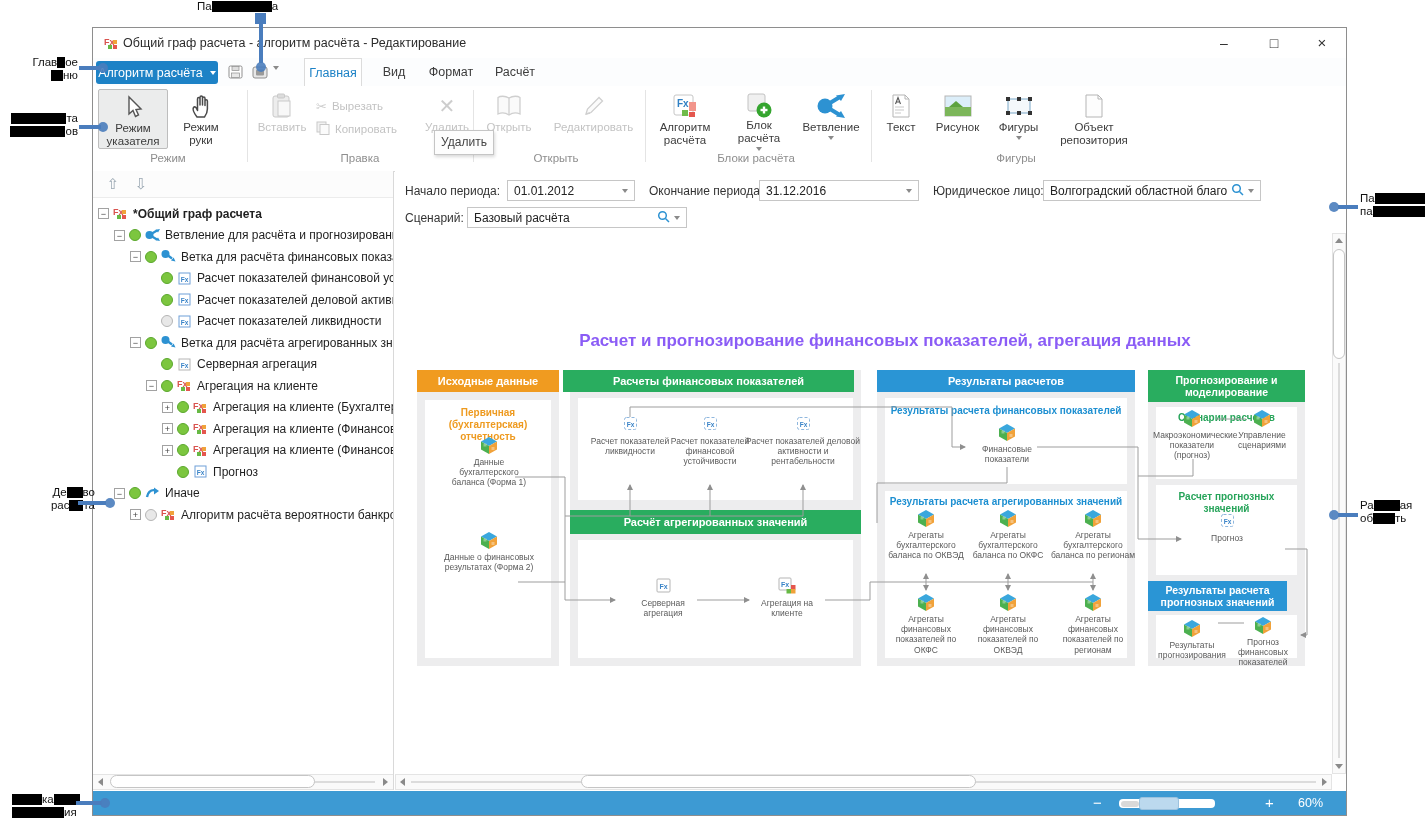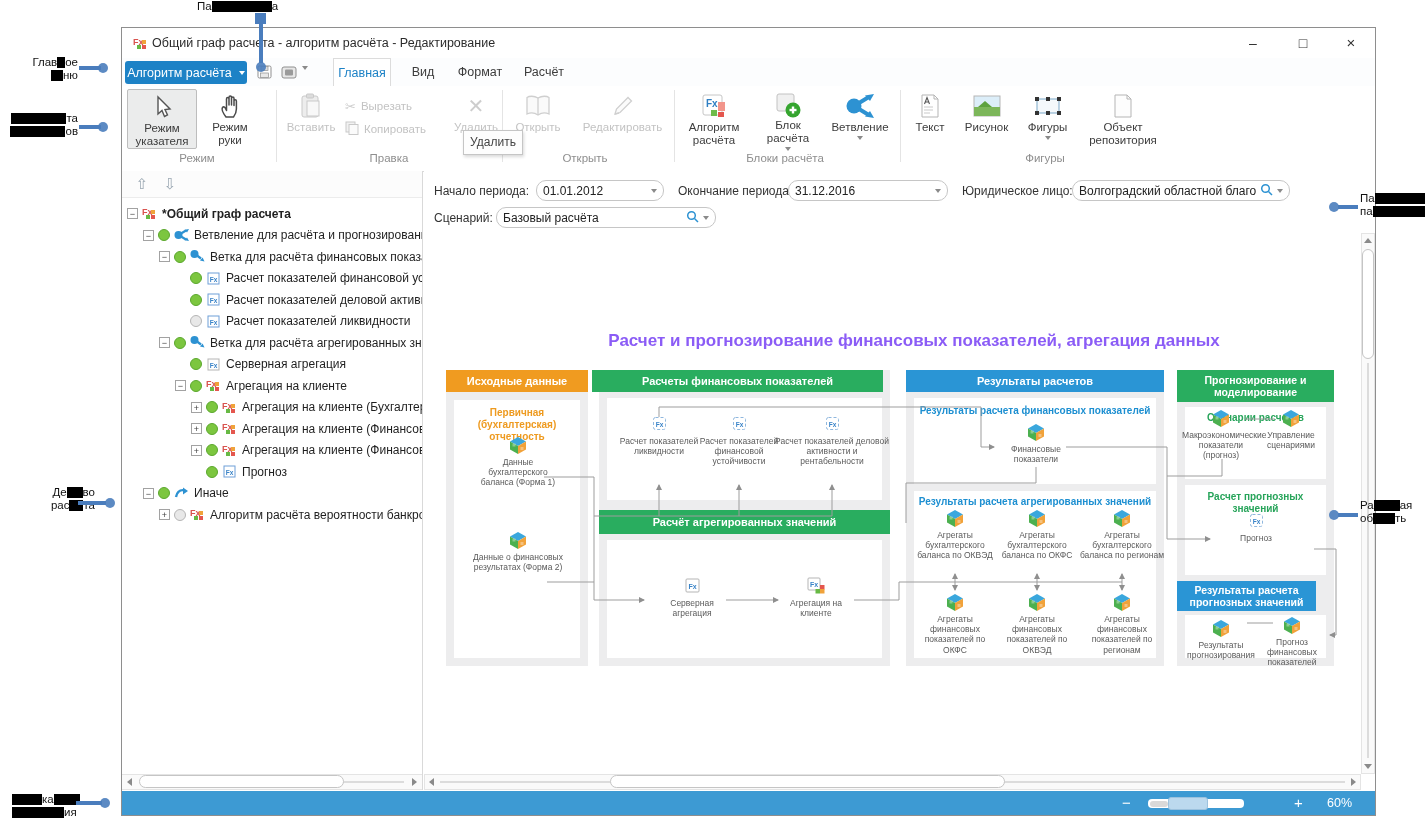--- a/index.html
+++ b/index.html
@@ -1,19 +1,19 @@
 <!DOCTYPE html>
 <html><head>
 <meta charset="utf-8">
 <style>
   html,body{margin:0;padding:0;background:#fff;font-family:"Liberation Sans","DejaVu Sans",sans-serif;}
   #canvas{position:relative;width:1425px;height:818px;overflow:hidden;background:#fff;}
   .abs{position:absolute;}
   
-  #win{left:92px;top:27px;width:1255px;height:789px;background:#fff;border:1px solid #8e8e8e;box-sizing:border-box;margin-left:29px;}
+  #win{left:92px;top:27px;width:1255px;height:789px;background:#fff;border:1px solid #8e8e8e;box-sizing:border-box;}
   #titlebar{left:0;top:0;right:0;height:30px;background:#fff;}
   #titletext{left:30px;top:8px;font-size:12.5px;color:#2b2b2b;}
   .winctl{top:4px;width:34px;height:22px;text-align:center;font-size:14px;color:#333;line-height:22px;cursor:default;}
   #menubar{left:0;top:30px;right:0;height:28px;background:#fcfdfe;}
   #appbtn{left:3px;top:3px;width:122px;height:23px;background:#1d82c6;border-radius:3px;color:#fff;font-size:12.5px;display:flex;align-items:center;justify-content:center;gap:7px;}
   .wcar{width:0;height:0;border-left:3.5px solid transparent;border-right:3.5px solid transparent;border-top:4px solid #fff;}
   .gcar{width:0;height:0;border-left:3.5px solid transparent;border-right:3.5px solid transparent;border-top:4px solid #8a8a8a;}
   .qbtn{top:5px;width:22px;height:19px;display:flex;align-items:center;justify-content:center;}
   .tab{top:0;height:28px;line-height:28px;font-size:12.5px;color:#3c3c3c;text-align:center;}
   .tab.on{background:#fff;border:1px solid #dcdcdc;border-bottom:none;color:#1d82c6;box-sizing:border-box;}
@@ -36,21 +36,21 @@
   .texp{width:11px;height:11px;margin-right:4px;flex:0 0 11px;}
   .texp.box{border:1px solid #a2a2a2;background:#fff;font-size:9px;line-height:10px;text-align:center;color:#444;box-sizing:border-box;}
   .tstat{width:12px;height:12px;border-radius:50%;margin-right:4px;flex:0 0 12px;box-sizing:border-box;}
   .tstat.green{background:#7cc63f;border:1px solid #5ba82d;}
   .tstat.gray{background:#e8e8e8;border:1px solid #b5b5b5;}
   .ticon{width:16px;height:15px;margin-right:4px;flex:0 0 16px;}
   .tlabel.b{font-weight:bold;}
   
   #params{left:302px;top:143px;right:0;height:62px;background:#fff;border-bottom:1px solid #dcdcdc;}
   .plabel{font-size:12px;color:#333;}
-  .pfield{height:21px;border:1px solid #c6c6c6;border-radius:10px;background:#fff;display:flex;align-items:center;box-sizing:border-box;font-size:12px;color:#222;padding-left:6px;gap:4px;}
+  .pfield{height:21px;border:1px solid #c6c6c6;border-radius:0;background:#fff;display:flex;align-items:center;box-sizing:border-box;font-size:12px;color:#222;padding-left:6px;gap:4px;}
   .pfield .val{flex:1;white-space:nowrap;overflow:hidden;}
   
   #workarea{left:302px;top:205px;width:937px;height:541px;background:#fff;overflow:hidden;}
   .dhead{color:#fff;font-weight:bold;font-size:11px;text-align:center;display:flex;align-items:center;justify-content:center;line-height:12px;}
   .bg-or{background:#f09b20;} .bg-gr{background:#29ad5f;} .bg-bl{background:#2a95d5;}
   .dcol{background:#ededee;}
   .dpanel{background:#fff;}
   .dsub{font-size:10px;font-weight:bold;text-align:center;line-height:12px;}
   .t-or{color:#ee9a1f;} .t-gr{color:#27a45a;} .t-bl{color:#1d8fd1;}
   .dnode{text-align:center;font-size:8.5px;color:#5a5a5a;line-height:1.2;}

